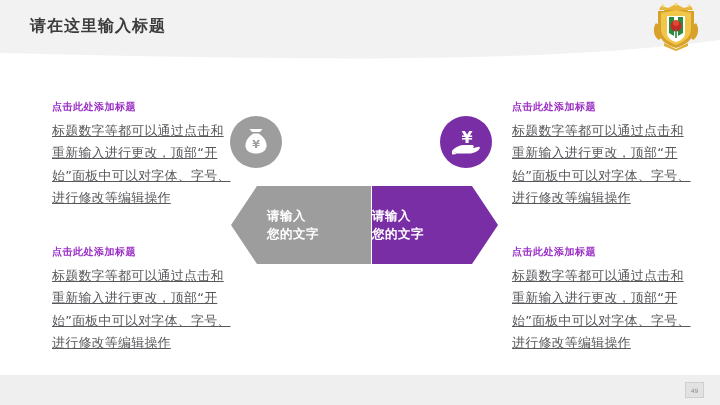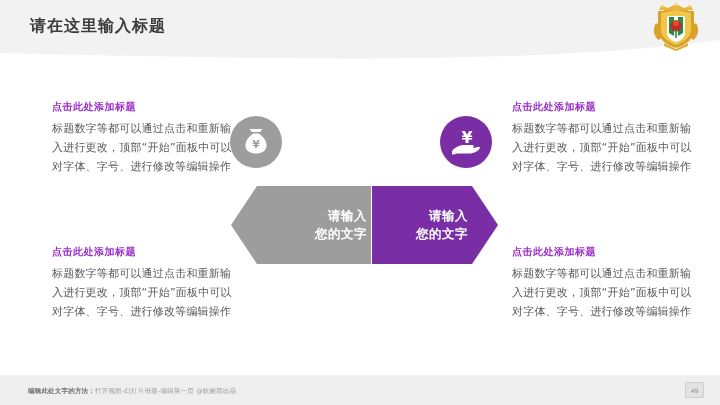--- a/index.html
+++ b/index.html
@@ -53,24 +53,25 @@
   .tblock h3 {
     margin: 0 0 6px 0;
     font-size: 10px;
     font-weight: bold;
     color: #9b2fc6;
     letter-spacing: 0.5px;
     white-space: nowrap;
   }
   .tblock p {
     margin: 0;
-    font-size: 11px;
+    font-size: 13px;
     line-height: 1.72;
     color: #58585c;
     letter-spacing: 0.2px;
+    text-decoration: underline;
   }
 
   
   .circ {
     position: absolute;
     width: 52px; height: 52px;
     border-radius: 50%;
     display: flex;
     align-items: center;
     justify-content: center;
@@ -84,21 +85,21 @@
     position: absolute;
     top: 186px;
     height: 78px;
   }
   .chev svg { position: absolute; left: 0; top: 0; }
   .chev .lbl {
     position: absolute;
     top: 0; height: 78px;
     display: flex;
     flex-direction: column;
-    align-items: flex-end;
+    align-items: flex-start;
     justify-content: center;
     color: #ffffff;
     font-size: 12.5px;
     font-weight: bold;
     line-height: 1.45;
     letter-spacing: 0.5px;
     white-space: nowrap;
     pointer-events: none;
   }
   .chev.left  { left: 231px; width: 140px; }
@@ -220,18 +221,15 @@
     <svg width="126" height="78" viewBox="0 0 126 78">
       <path d="M0,0 L100,0 L126,39 L100,78 L0,78 Z" fill="#7a2ea6"></path>
     </svg>
     <div class="lbl">
       <span>请输入</span>
       <span>您的文字</span>
     </div>
   </div>
 
   <div class="footer-band"></div>
-  <div class="footer-text">
-    <b>编辑此处文字的方法：</b><span>打开视图-幻灯片母版-编辑第一页 @妖娆部出品</span>
-  </div>
   <div class="page-badge">49</div>
 
 </div>
 
 </body></html>

